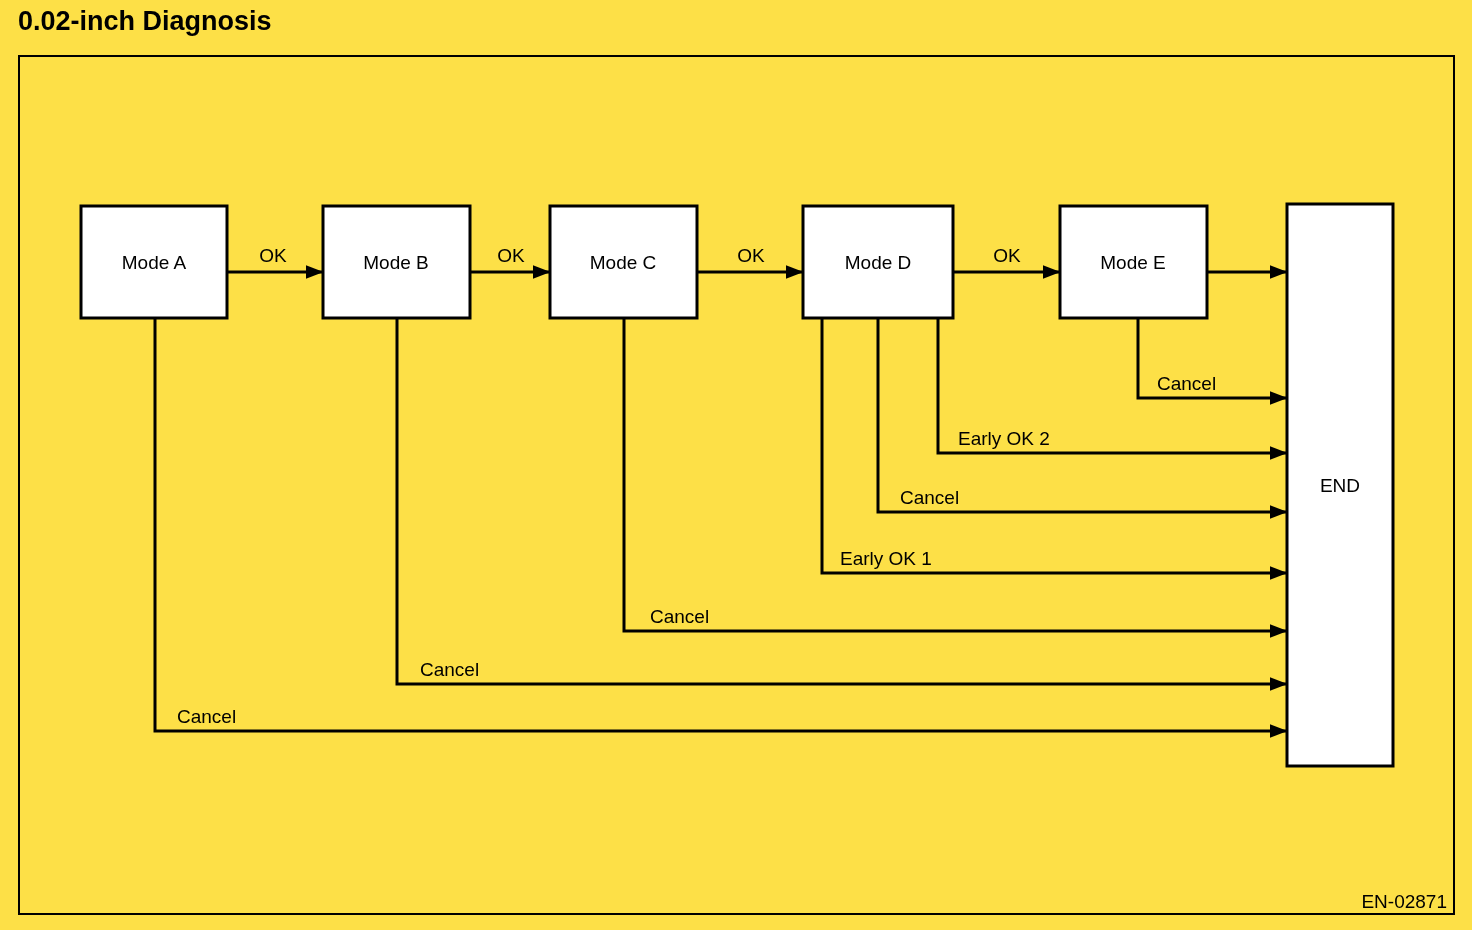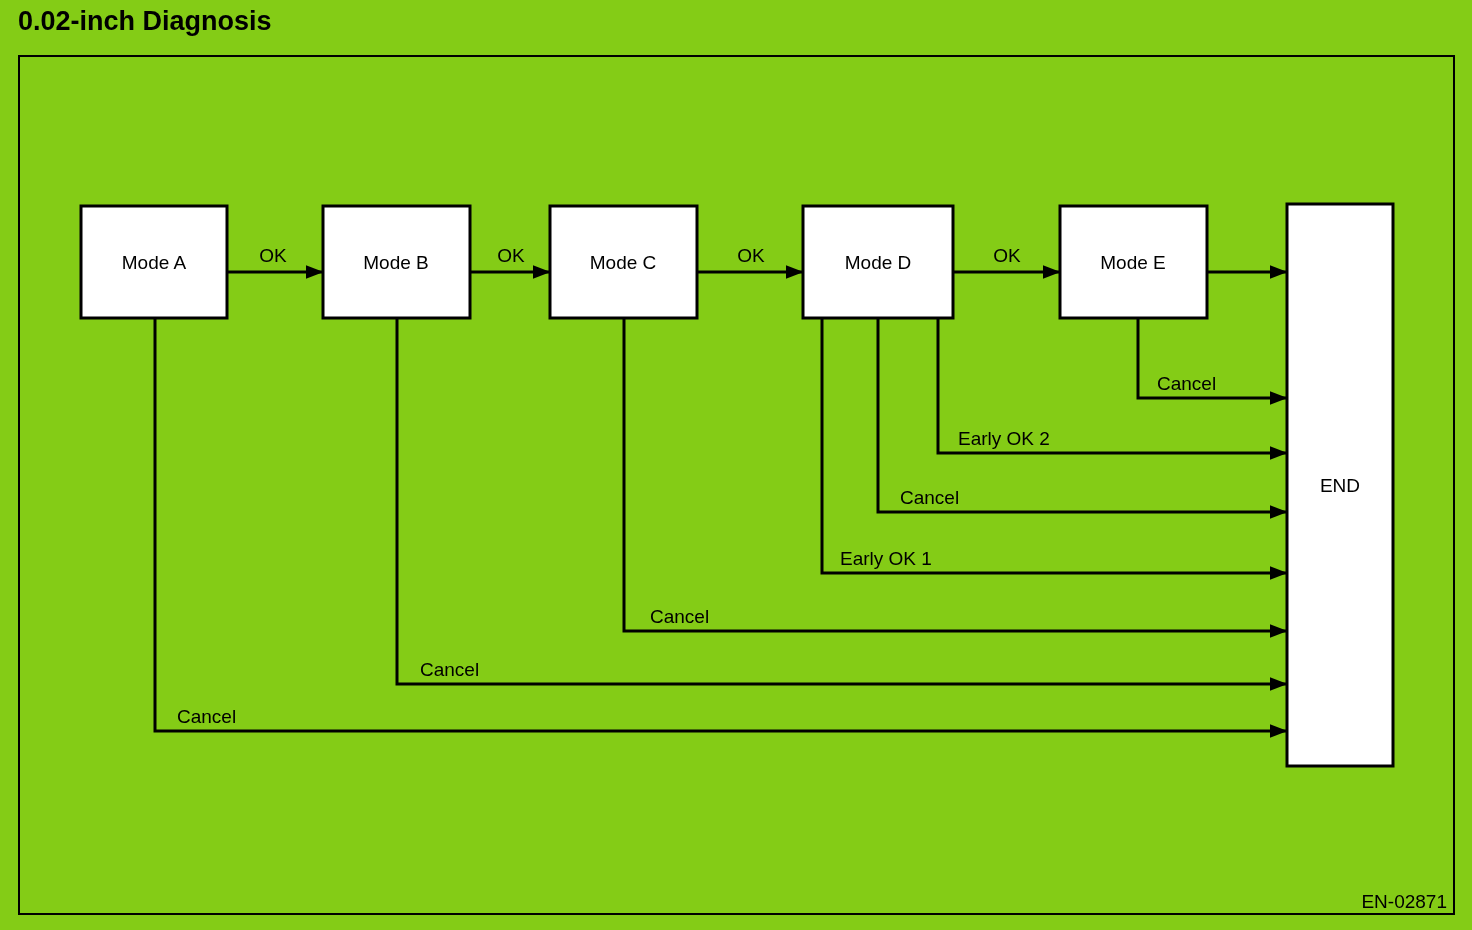--- a/index.html
+++ b/index.html
@@ -4,21 +4,21 @@
 <style>
   html, body {
     margin: 0;
     padding: 0;
     background: #ffffff;
   }
   .page {
     position: relative;
     width: 1472px;
     height: 930px;
-    background: #84cc16;
+    background: #fde047;
     font-family: "Liberation Sans", sans-serif;
     overflow: hidden;
   }
   svg text {
     font-family: "Liberation Sans", sans-serif;
     fill: #000000;
   }
   .title-text {
     font-size: 27px;
     font-weight: bold;

